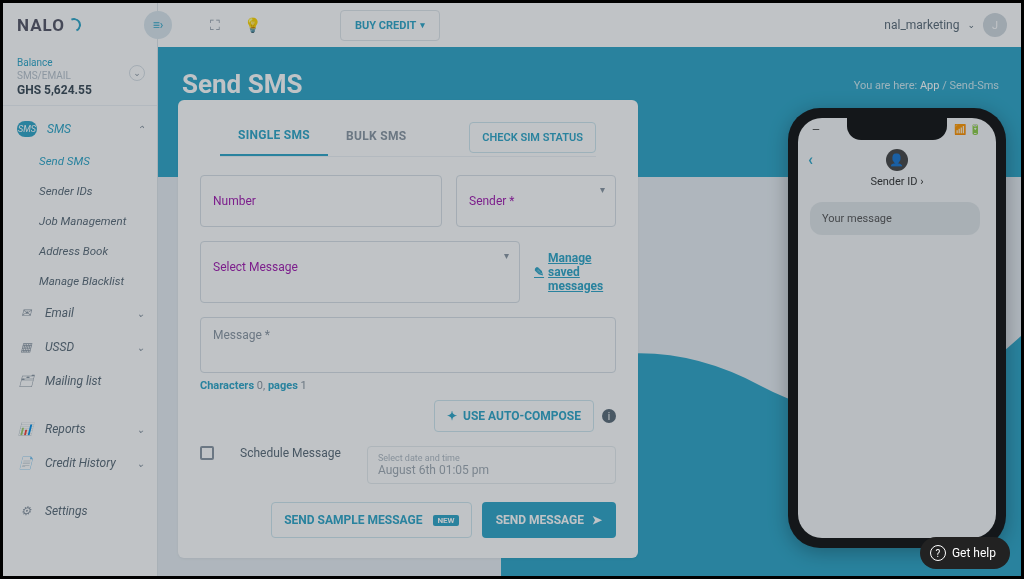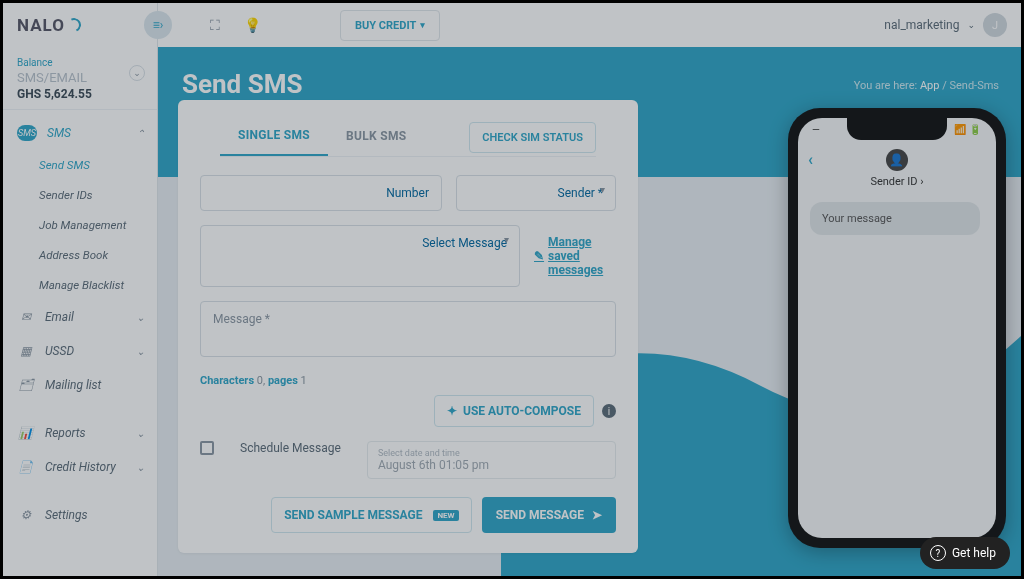--- a/index.html
+++ b/index.html
@@ -5,21 +5,21 @@
 * { margin: 0; padding: 0; box-sizing: border-box; font-family: -apple-system, BlinkMacSystemFont, "Segoe UI", Roboto, Arial, sans-serif; }
 body { background: #000; width: 1024px; height: 579px; overflow: hidden; position: relative; }
 .screen { position: absolute; top: 3px; left: 3px; right: 3px; bottom: 3px; background: #e8eef3; display: flex; }
 
 .sidebar { width: 155px; background: #fff; border-right: 1px solid #e0e6ea; display: flex; flex-direction: column; }
 .logo-row { height: 44px; display: flex; align-items: center; padding: 0 14px; }
 .logo { font-weight: 700; font-size: 17px; color: #556; letter-spacing: 1px; }
 .logo-arc { display:inline-block; width:14px; height:14px; border:2px solid #2ea6c8; border-left-color:transparent; border-bottom-color:transparent; border-radius:50%; transform:rotate(20deg); margin-left:2px; vertical-align:top;}
 .balance-box { padding: 10px 14px 8px; border-bottom: 1px solid #eef2f5; position:relative;}
 .balance-label { font-size: 10px; color: #2ea6c8; }
-.balance-sub { font-size: 13px; color: #b8c2cc; margin: 2px 0; }
+.balance-sub { font-size: 10px; color: #b8c2cc; margin: 2px 0; }
 .balance-amount { font-size: 12px; font-weight: 700; color: #3b4a56; }
 .balance-chevron { position:absolute; right:12px; top:18px; width:16px; height:16px; border:1px solid #d8e0e6; border-radius:50%; display:flex; align-items:center; justify-content:center; font-size:9px; color:#8a96a2;}
 .nav { flex:1; padding-top:6px;font-style:italic; }
 .nav-item { display:flex; align-items:center; padding: 9px 14px; font-size:12px; color:#5b6b78; cursor:pointer; position:relative;}
 .nav-item .ico { width:18px; height:16px; margin-right:10px; display:flex; align-items:center; justify-content:center; color:#8a96a2; font-size:12px;}
 .nav-item .chev { position:absolute; right:12px; font-size:10px; color:#8a96a2;}
 .nav-item.active { color:#2ea6c8; }
 .nav-item.active .ico { background:#2ea6c8; color:#fff; border-radius:9px; font-size:9px; padding:2px 3px; min-width:20px;}
 .sub-items { padding-left: 36px; }
 .sub-item { padding: 8px 0; font-size: 11.5px; color:#5b6b78; cursor:pointer;}
@@ -38,24 +38,24 @@
 .page-title { font-size:26px; font-weight:700; color:#fff; }
 .crumbs { position:absolute; right:22px; top:32px; font-size:11px; color:#cce9f1;}
 .crumbs .a { color:#fff; }
 
 .card { position:absolute; top:100px; left:178px; width:460px; background:#fff; border-radius:6px; padding:18px 22px 20px; box-shadow:0 1px 3px rgba(0,0,0,.06);}
 .tabs-row { display:flex; align-items:center; border-bottom:1px solid #eef2f5; margin:0 20px 18px;}
 .tab { padding:10px 18px 12px; font-size:12px; font-weight:700; color:#8a96a2; cursor:pointer; letter-spacing:.3px;}
 .tab.active { color:#2ea6c8; border-bottom:2px solid #2ea6c8;}
 .sim-btn { margin-left:auto; border:1px solid #cfe7ef; color:#2ea6c8; font-size:11px; font-weight:600; padding:8px 12px; border-radius:4px; cursor:pointer;}
 .form-row { display:flex; gap:14px; margin-bottom:14px;}
-.field { flex:1; border:1px solid #d8e0e6; border-radius:4px; padding:10px 12px; font-size:12px; color:#0369a1; position:relative; background:#fff;text-align:right;}
+.field { flex:1; border:1px solid #d8e0e6; border-radius:4px; padding:18px 12px; font-size:12px; color:#a21caf; position:relative; background:#fff;}
 .field.select::after { content:"▾"; position:absolute; right:10px; top:8px; font-size:10px; color:#8a96a2;}
 .manage-link { font-size:12px; color:#2ea6c8; font-weight:700; text-decoration:underline; cursor:pointer; padding:10px 0; display:flex; align-items:center; gap:4px;}
-.textarea { border:1px solid #d8e0e6; border-radius:4px; padding:10px 12px; font-size:12px; color:#8a96a2; height:56px; margin-bottom:17px;}
+.textarea { border:1px solid #d8e0e6; border-radius:4px; padding:10px 12px; font-size:12px; color:#8a96a2; height:56px; margin-bottom:6px;}
 .char-line { font-size:11px; color:#2ea6c8; font-weight:700;}
 .char-line .g { color:#8a96a2; font-weight:400;}
 .auto-row { display:flex; justify-content:flex-end; align-items:center; gap:8px; margin:8px 0 14px;}
 .auto-btn { border:1px solid #cfe7ef; color:#2ea6c8; font-size:12px; font-weight:700; padding:8px 12px; border-radius:4px; cursor:pointer; display:flex; align-items:center; gap:6px;}
 .info-dot { width:14px; height:14px; border-radius:50%; background:#5b6b78; color:#fff; font-size:10px; display:flex; align-items:center; justify-content:center;}
 .sched-row { display:flex; align-items:flex-start; gap:26px; margin-bottom:18px;}
 .cbx { width:14px; height:14px; border:2px solid #8a96a2; border-radius:2px;}
 .sched-lbl { font-size:12px; color:#5b6b78;}
 .sched-field { flex:1; border:1px solid #e6ecef; border-radius:4px; padding:6px 10px; margin-left:auto;}
 .sched-field .t1 { font-size:9px; color:#b0bac3;}

